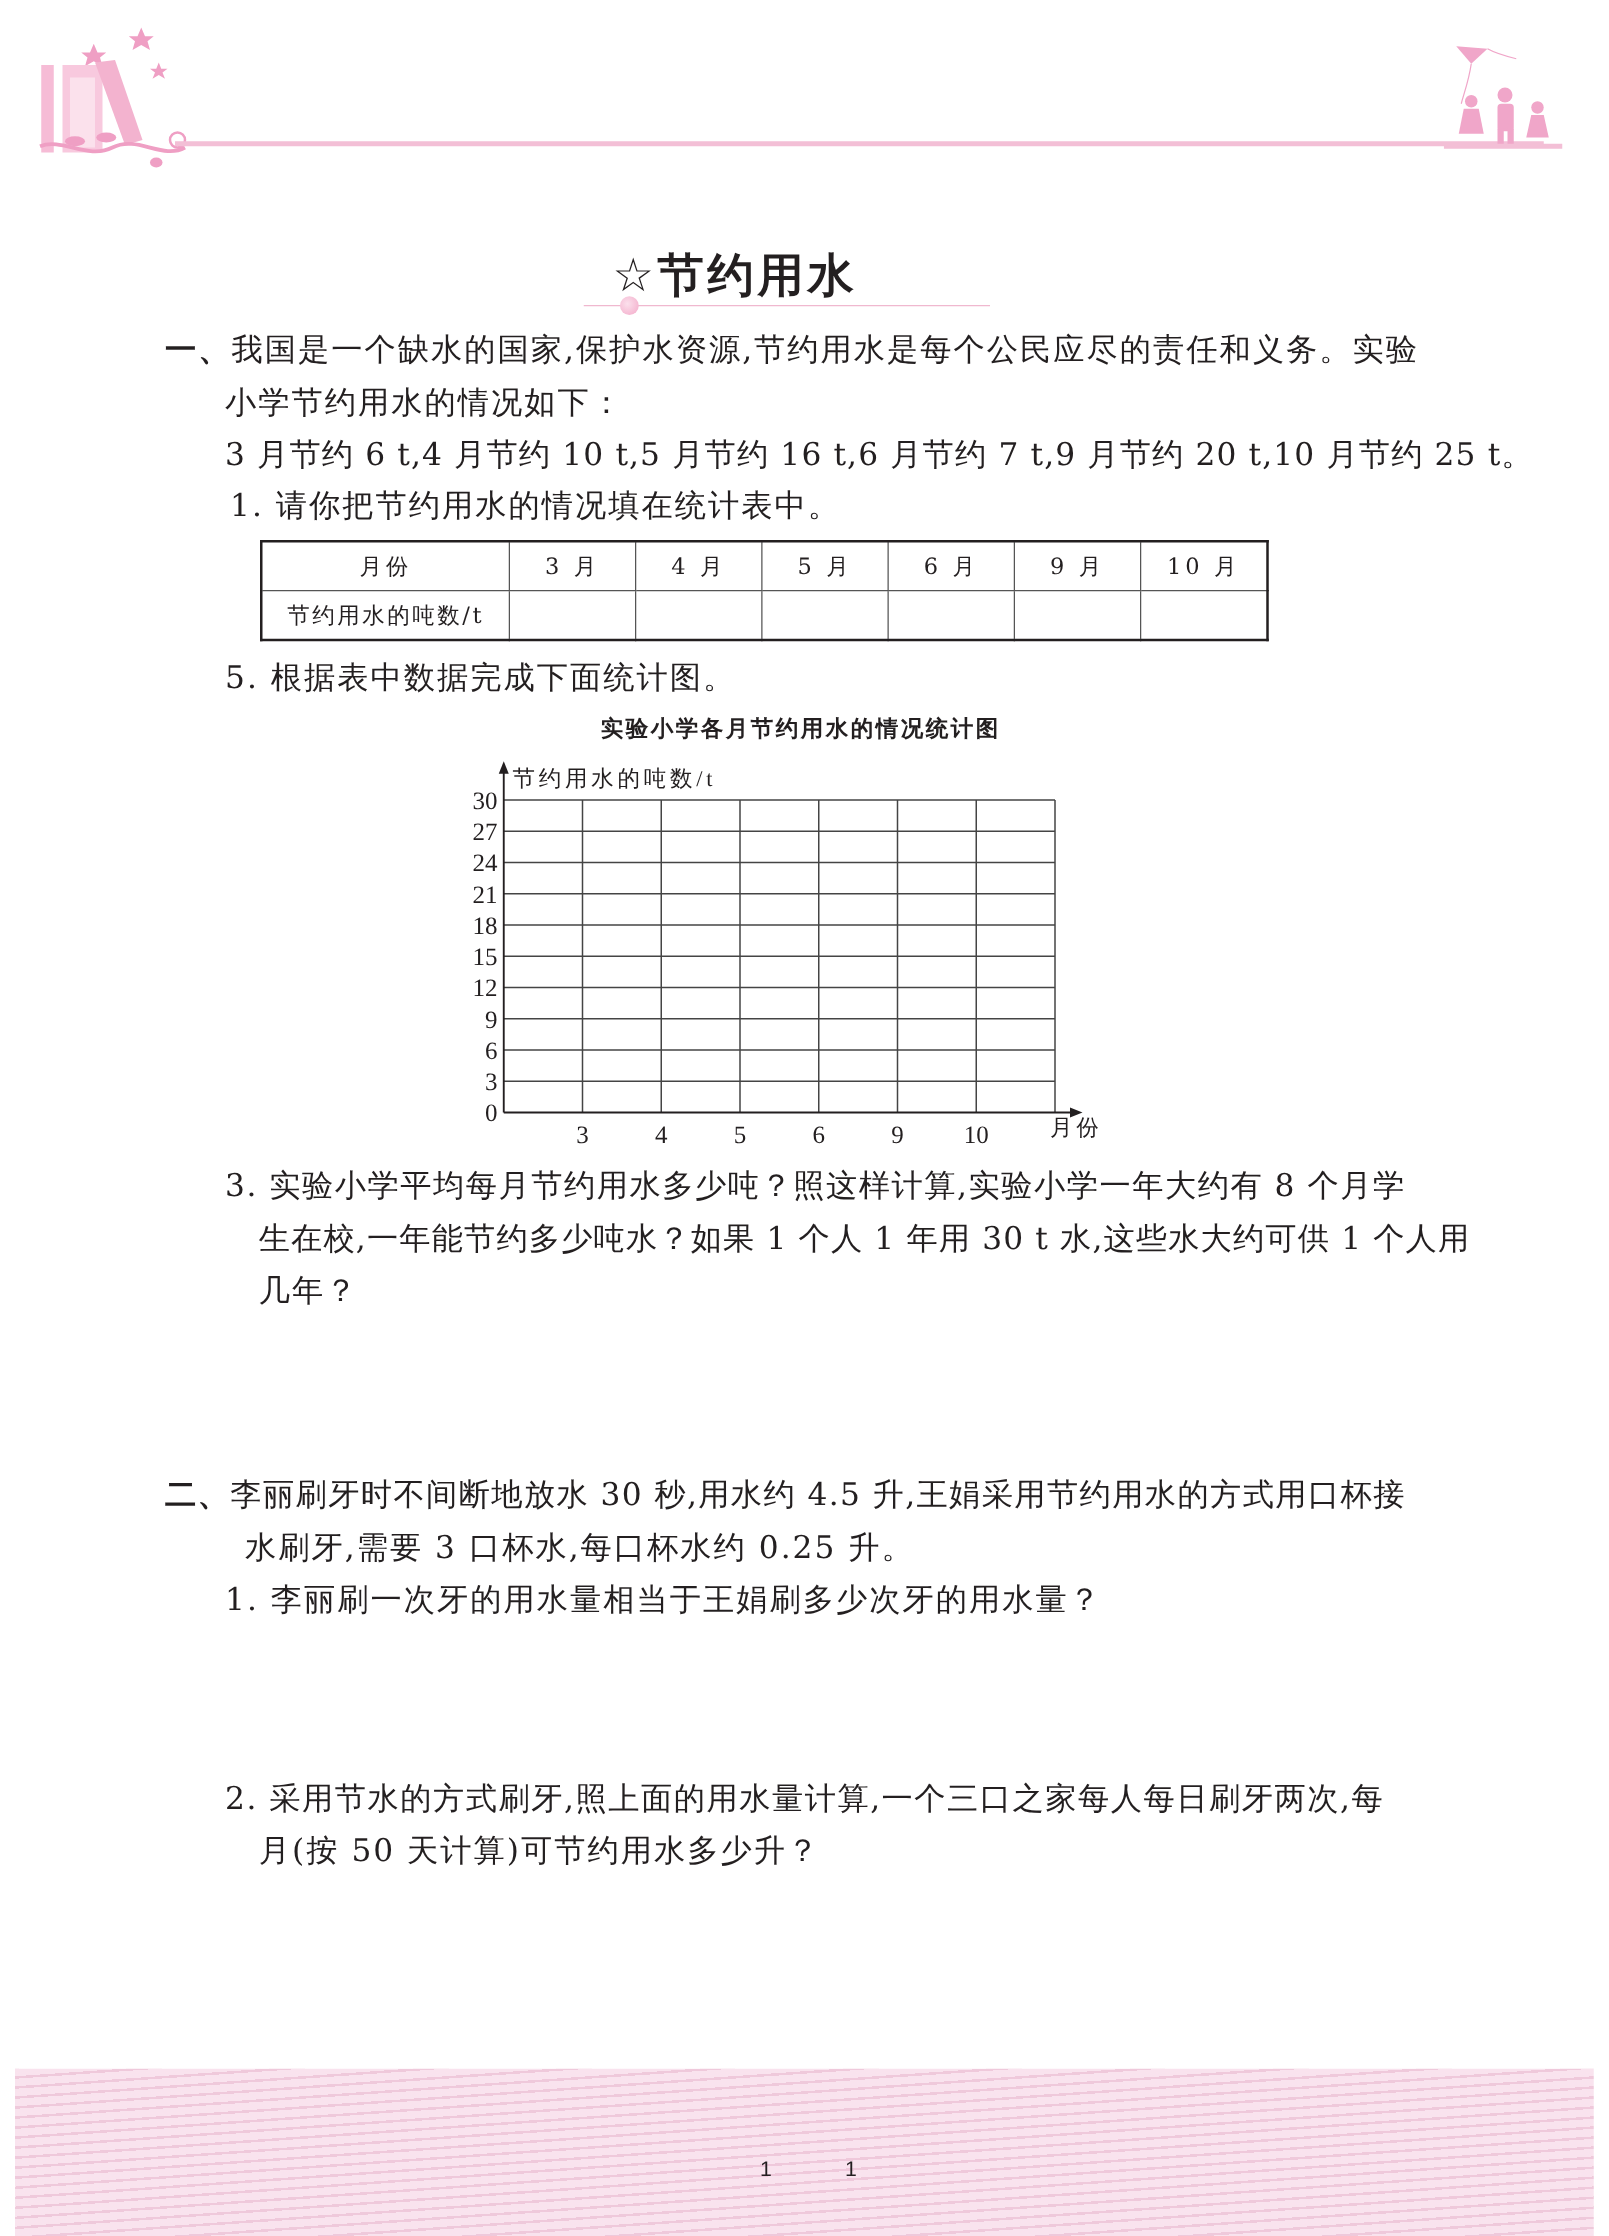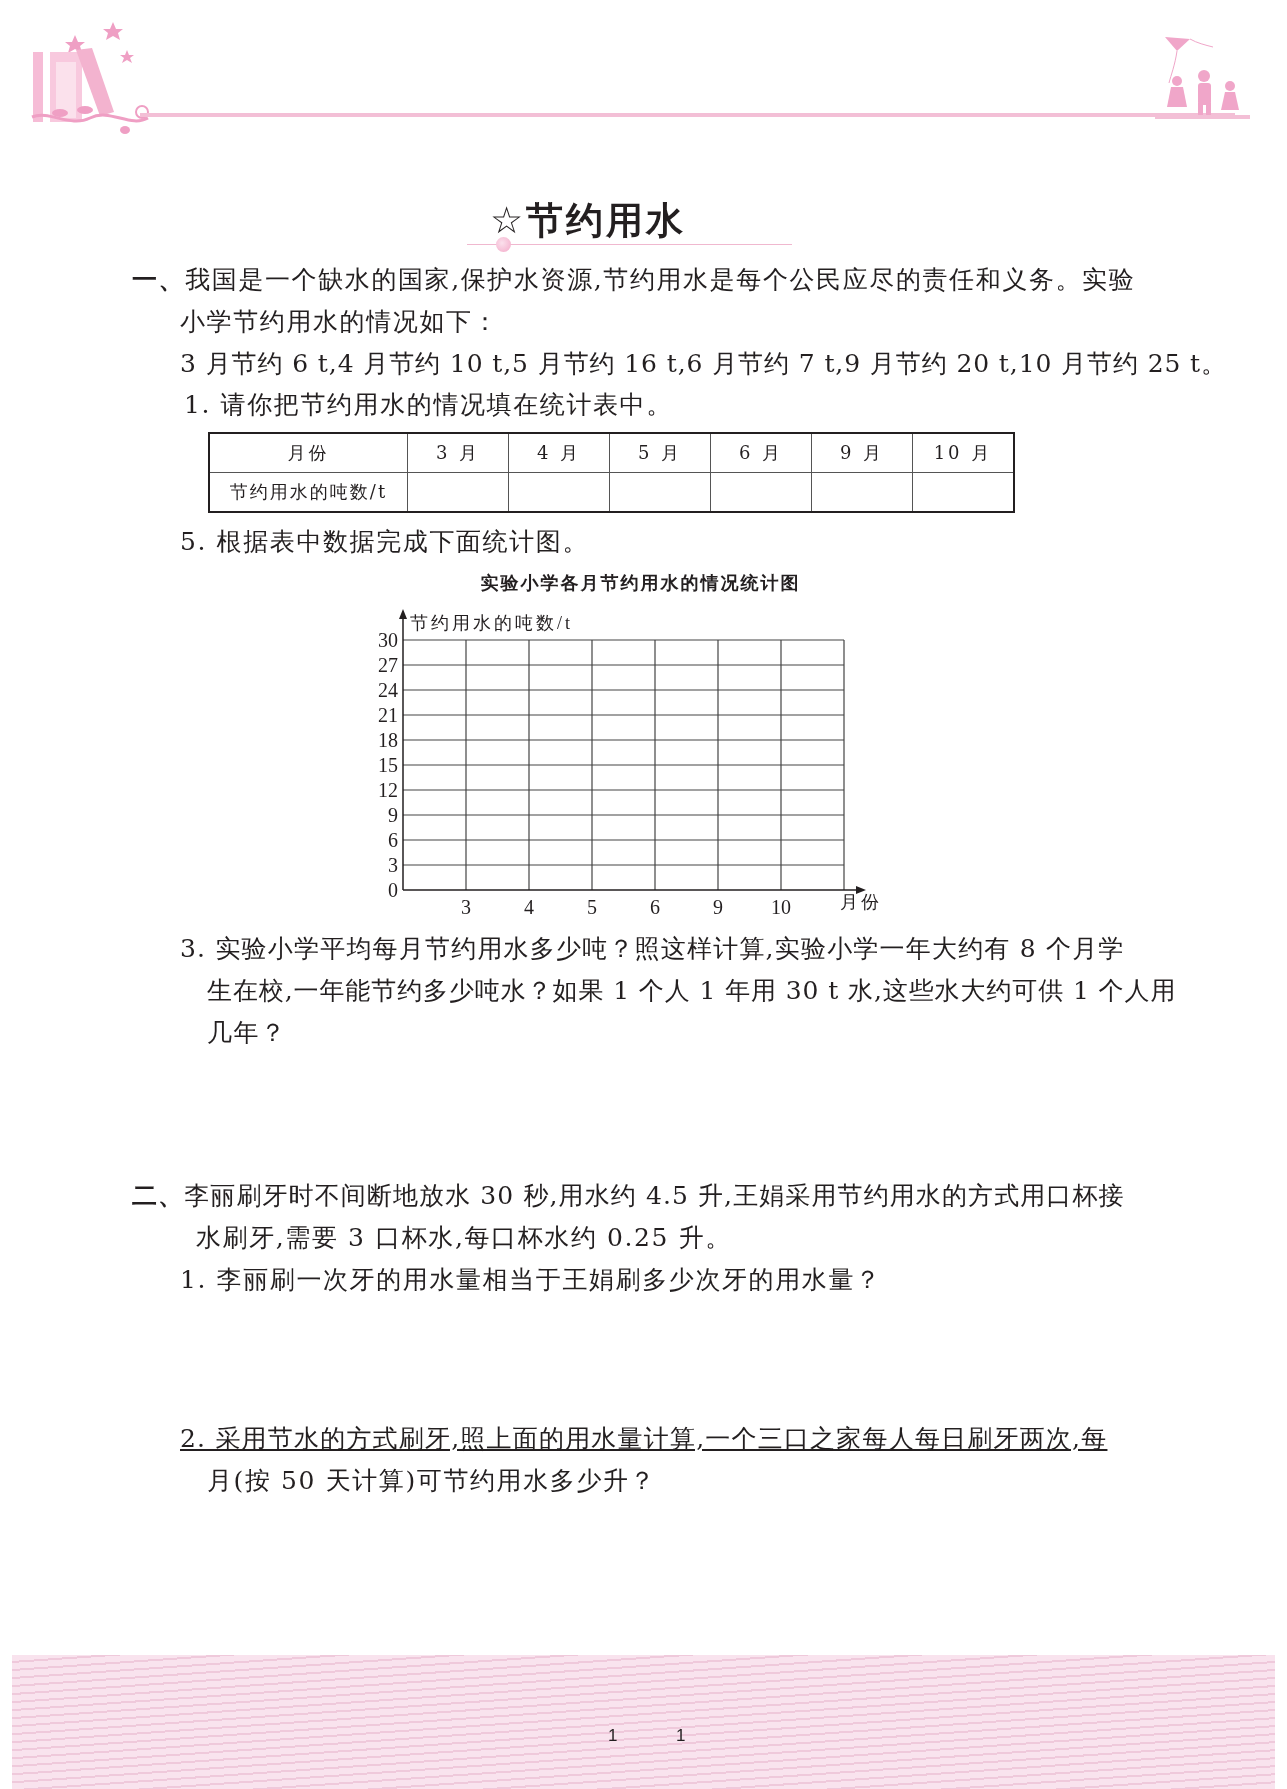--- a/index.html
+++ b/index.html
@@ -160,18 +160,18 @@
   <g id="series"></g>
 </svg>
 
 <div class="abs txt" style="left:180px; top:935px; letter-spacing:1.2px;">3. 实验小学平均每月节约用水多少吨？照这样计算,实验小学一年大约有 8 个月学</div>
 <div class="abs txt" style="left:207px; top:977px; letter-spacing:0.9px;">生在校,一年能节约多少吨水？如果 1 个人 1 年用 30 t 水,这些水大约可供 1 个人用</div>
 <div class="abs txt" style="left:207px; top:1019px;text-align:right;">几年？</div>
 
 <div class="abs txt" style="left:132px; top:1182px; letter-spacing:1.1px;"><span style="font-weight:bold;">二、</span><span>李丽刷牙时不间断地放水 30 秒,用水约 4.5 升,王娟采用节约用水的方式用口杯接</span></div>
 <div class="abs txt" style="left:180px; top:1224px;margin-left:16px;">水刷牙,需要 3 口杯水,每口杯水约 0.25 升。</div>
 <div class="abs txt" style="left:180px; top:1266px;">1. 李丽刷一次牙的用水量相当于王娟刷多少次牙的用水量？</div>
-<div class="abs txt" style="left:180px; top:1425px; letter-spacing:1.2px;text-decoration:underline;">2. 采用节水的方式刷牙,照上面的用水量计算,一个三口之家每人每日刷牙两次,每</div>
+<div class="abs txt" style="left:180px; top:1425px; letter-spacing:1.2px;">2. 采用节水的方式刷牙,照上面的用水量计算,一个三口之家每人每日刷牙两次,每</div>
 <div class="abs txt" style="left:207px; top:1467px;">月(按 50 天计算)可节约用水多少升？</div>
 
 <div id="footer" class="abs"></div>
 <div class="abs pg" style="left:608px;">1</div>
 <div class="abs pg" style="left:676px;">1</div>
 
 </body></html>

